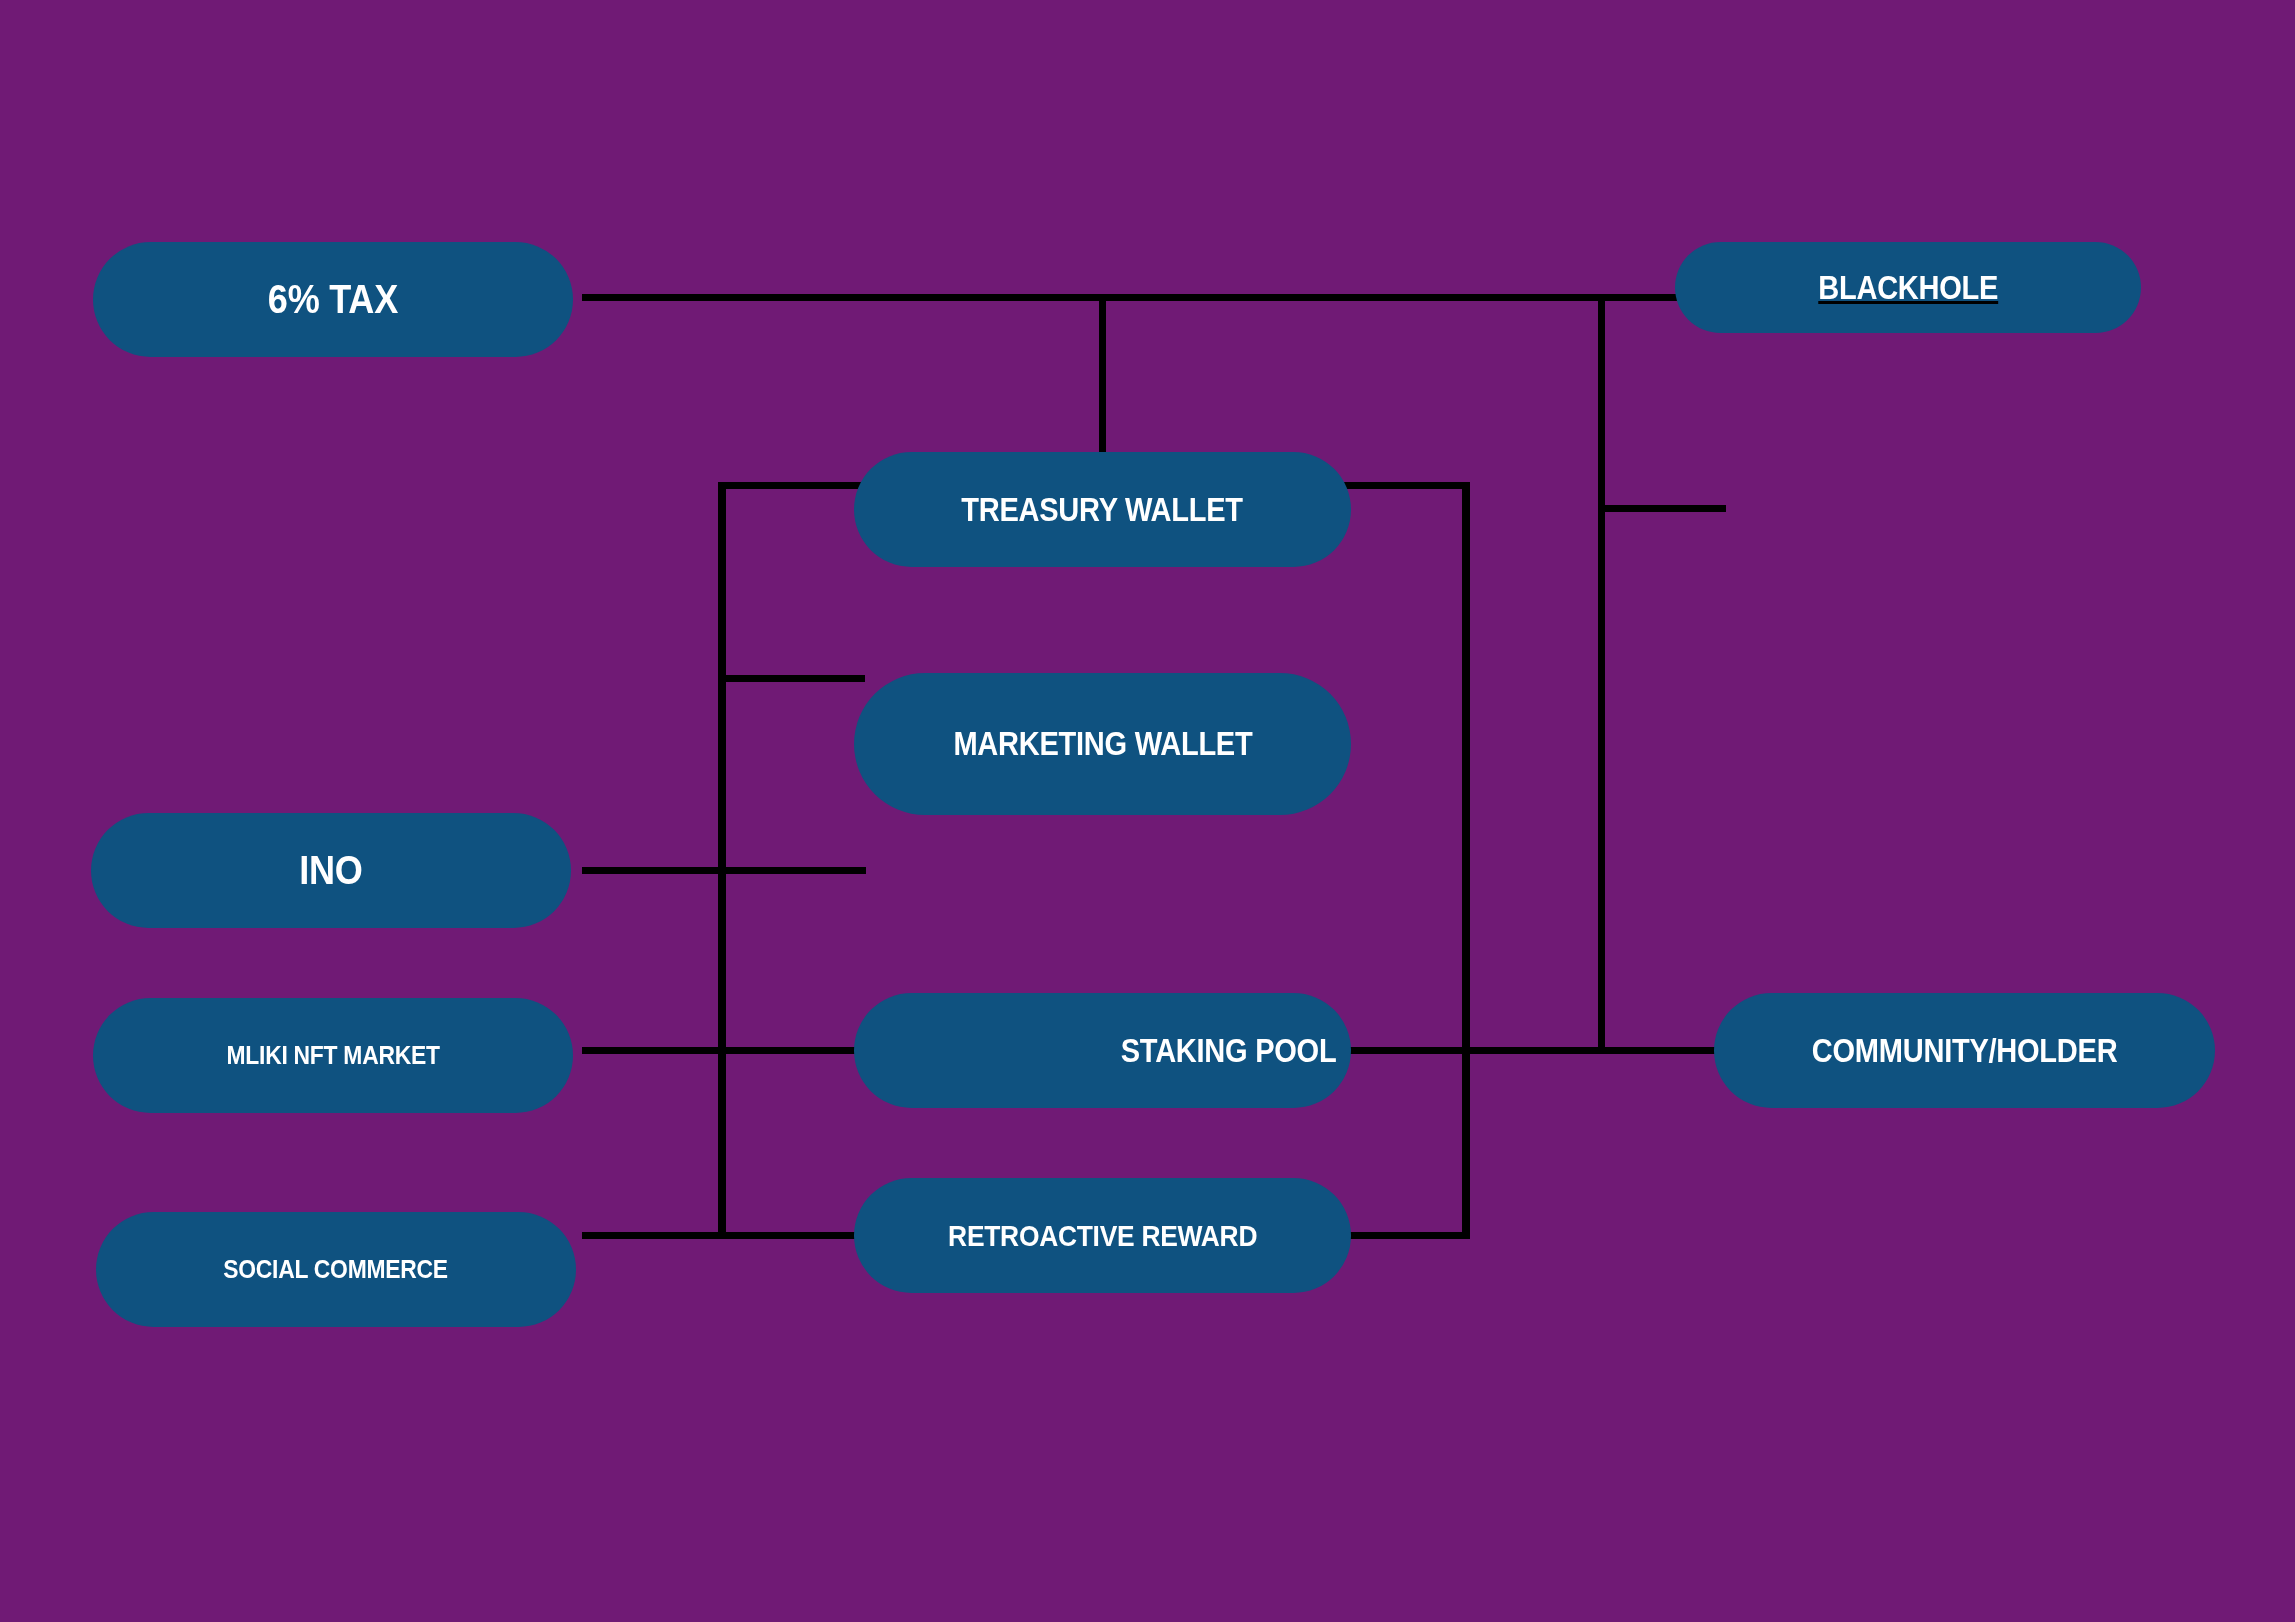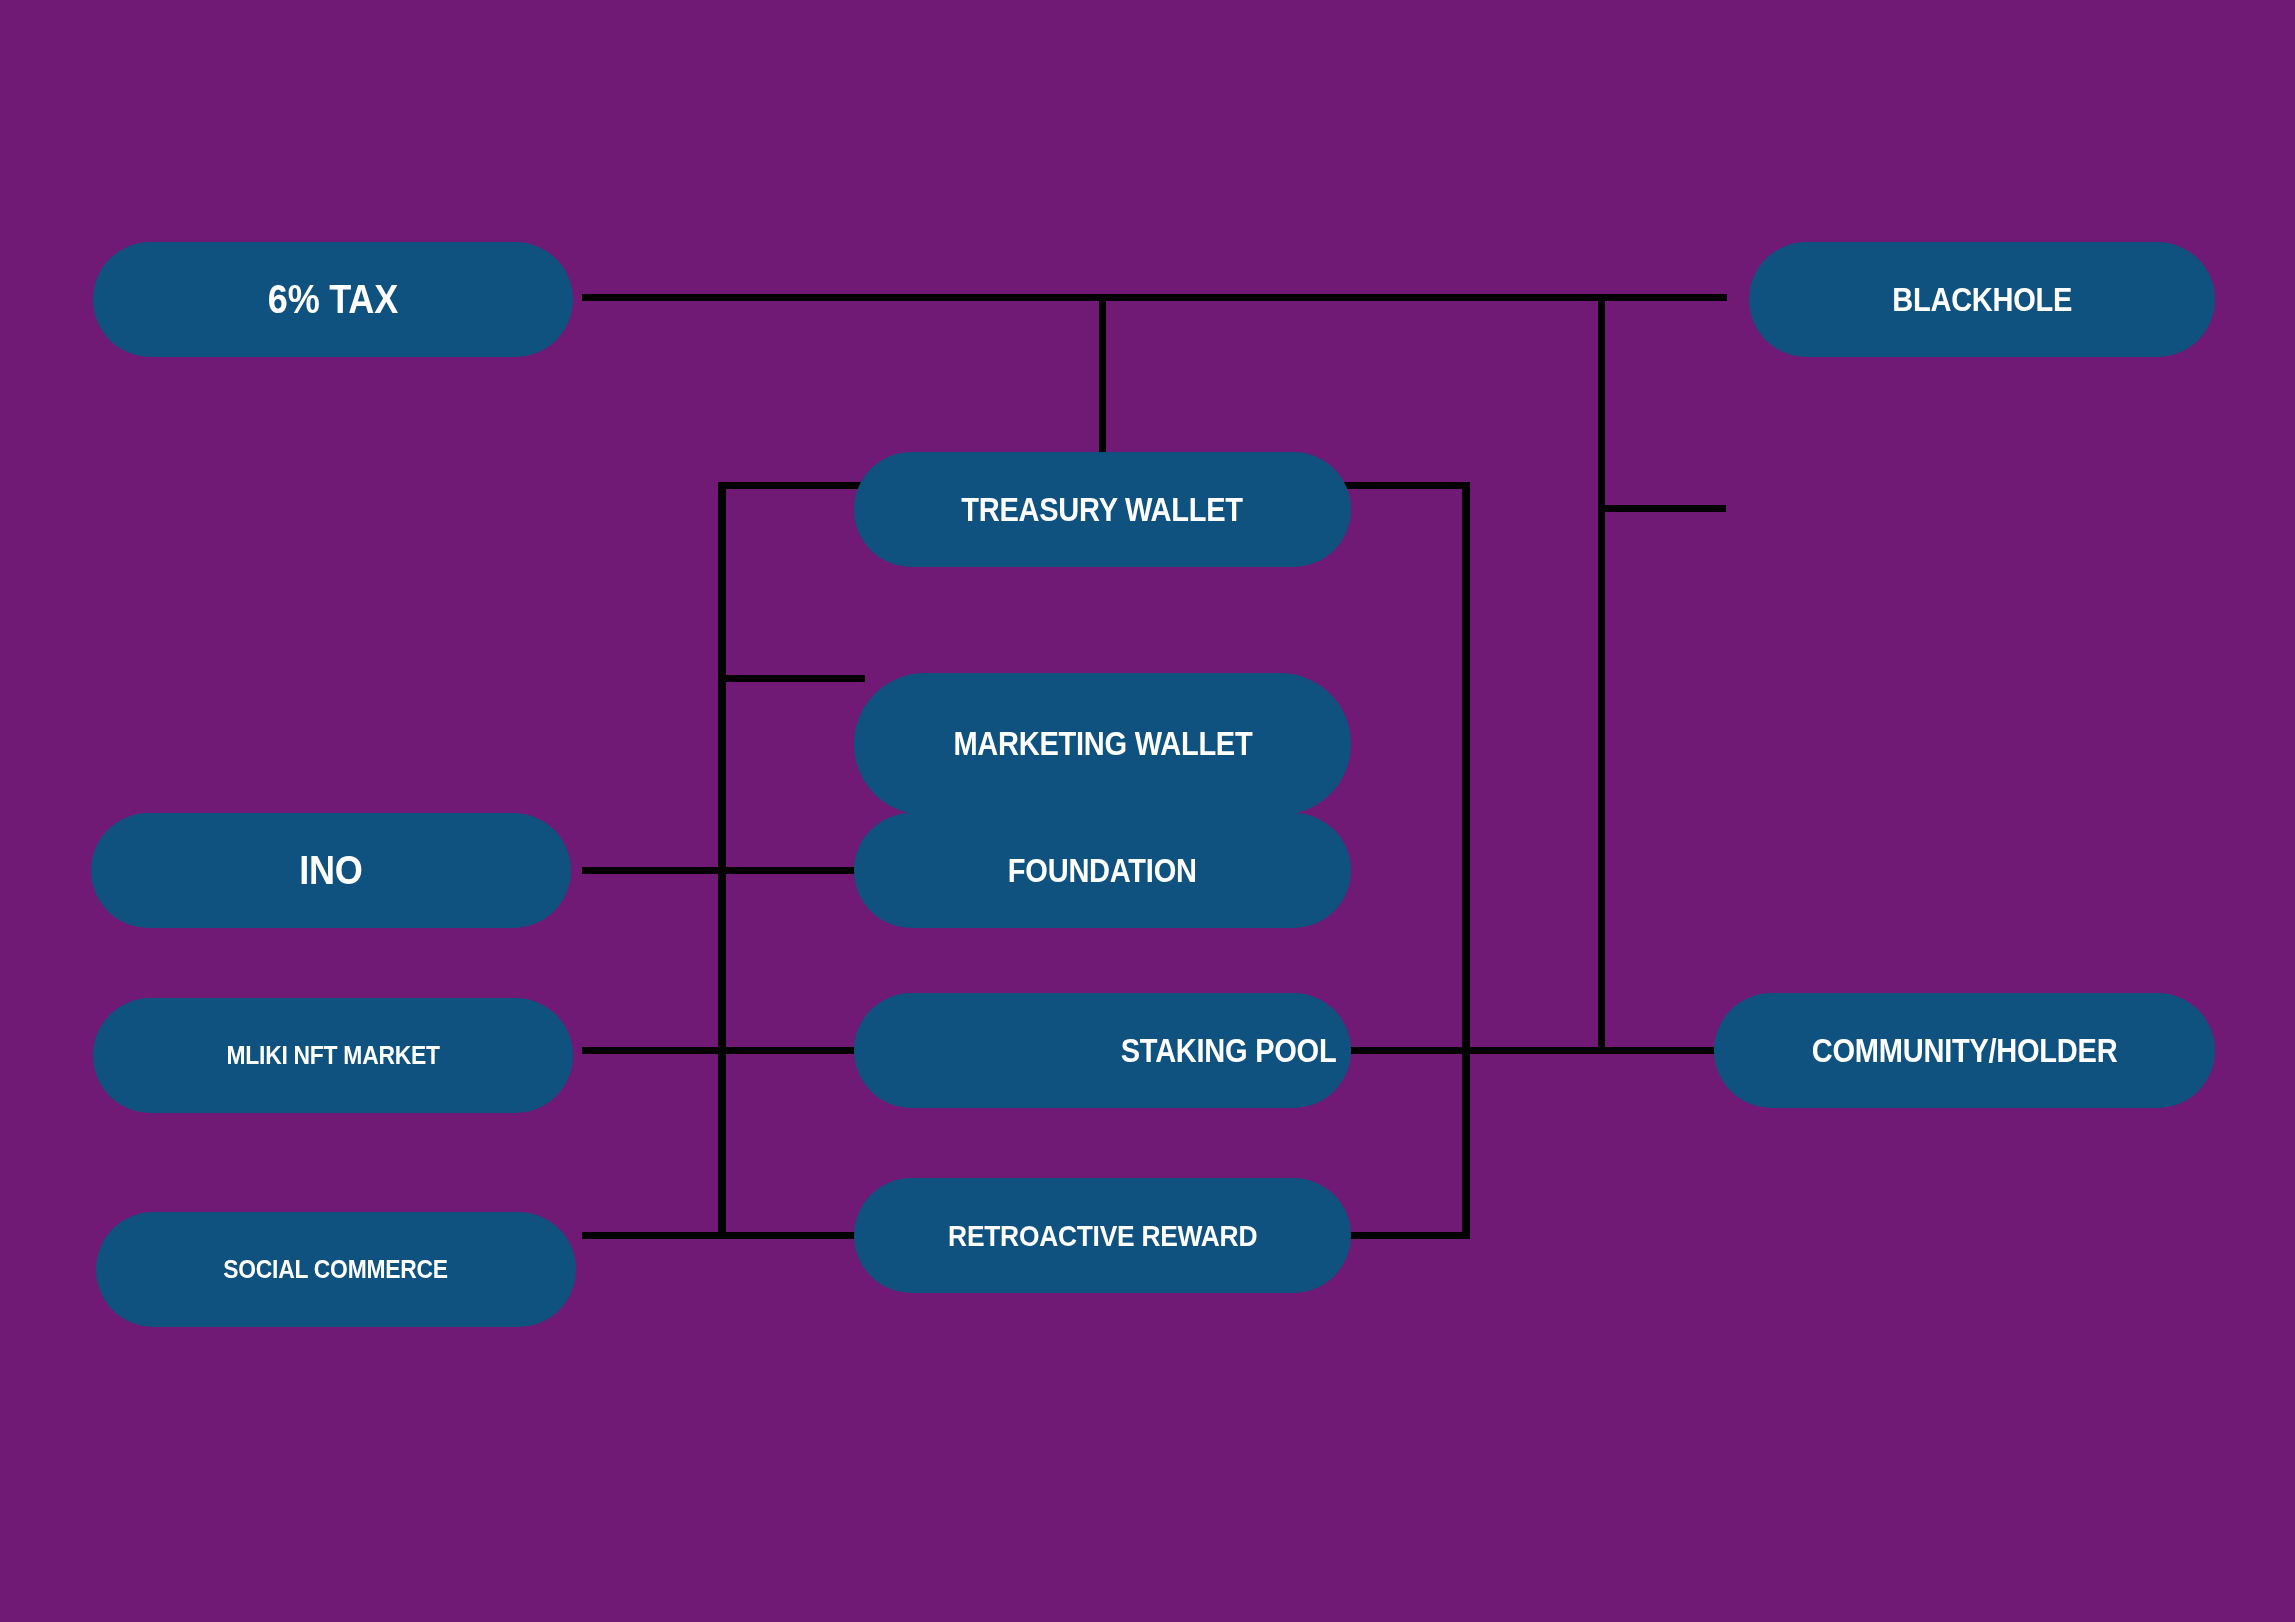--- a/index.html
+++ b/index.html
@@ -100,33 +100,30 @@
   </div>
 
   <div class="pill" style="left:854px; top:452px; width:497px; height:115px;">
     <span class="pill-label fs-lg">TREASURY WALLET</span>
   </div>
 
   <div class="pill" style="left:854px; top:647px; width:497px; height:142px;margin-top:26px;">
     <span class="pill-label fs-lg">MARKETING WALLET</span>
   </div>
 
-  <div class="pill" style="left:854px; top:813px; width:497px; height:115px;">
-    <span class="pill-label fs-lg">FOUNDATION</span>
-  </div>
 
   <div class="pill" style="left:854px; top:993px; width:497px; height:115px;justify-content:flex-end;">
     <span class="pill-label fs-lg">STAKING POOL</span>
   </div>
 
   <div class="pill" style="left:854px; top:1178px; width:497px; height:115px;">
     <span class="pill-label fs-md">RETROACTIVE REWARD</span>
   </div>
 
-  <div class="pill" style="left:1749px; top:242px; width:466px; height:115px;">
+  <div class="pill" style="left:1675px; top:242px; width:466px; height:91px;text-decoration:underline;">
     <span class="pill-label fs-lg">BLACKHOLE</span>
   </div>
 
 
   <div class="pill" style="left:1714px; top:993px; width:501px; height:115px;">
     <span class="pill-label fs-lg">COMMUNITY/HOLDER</span>
   </div>
 
 </div>
 

